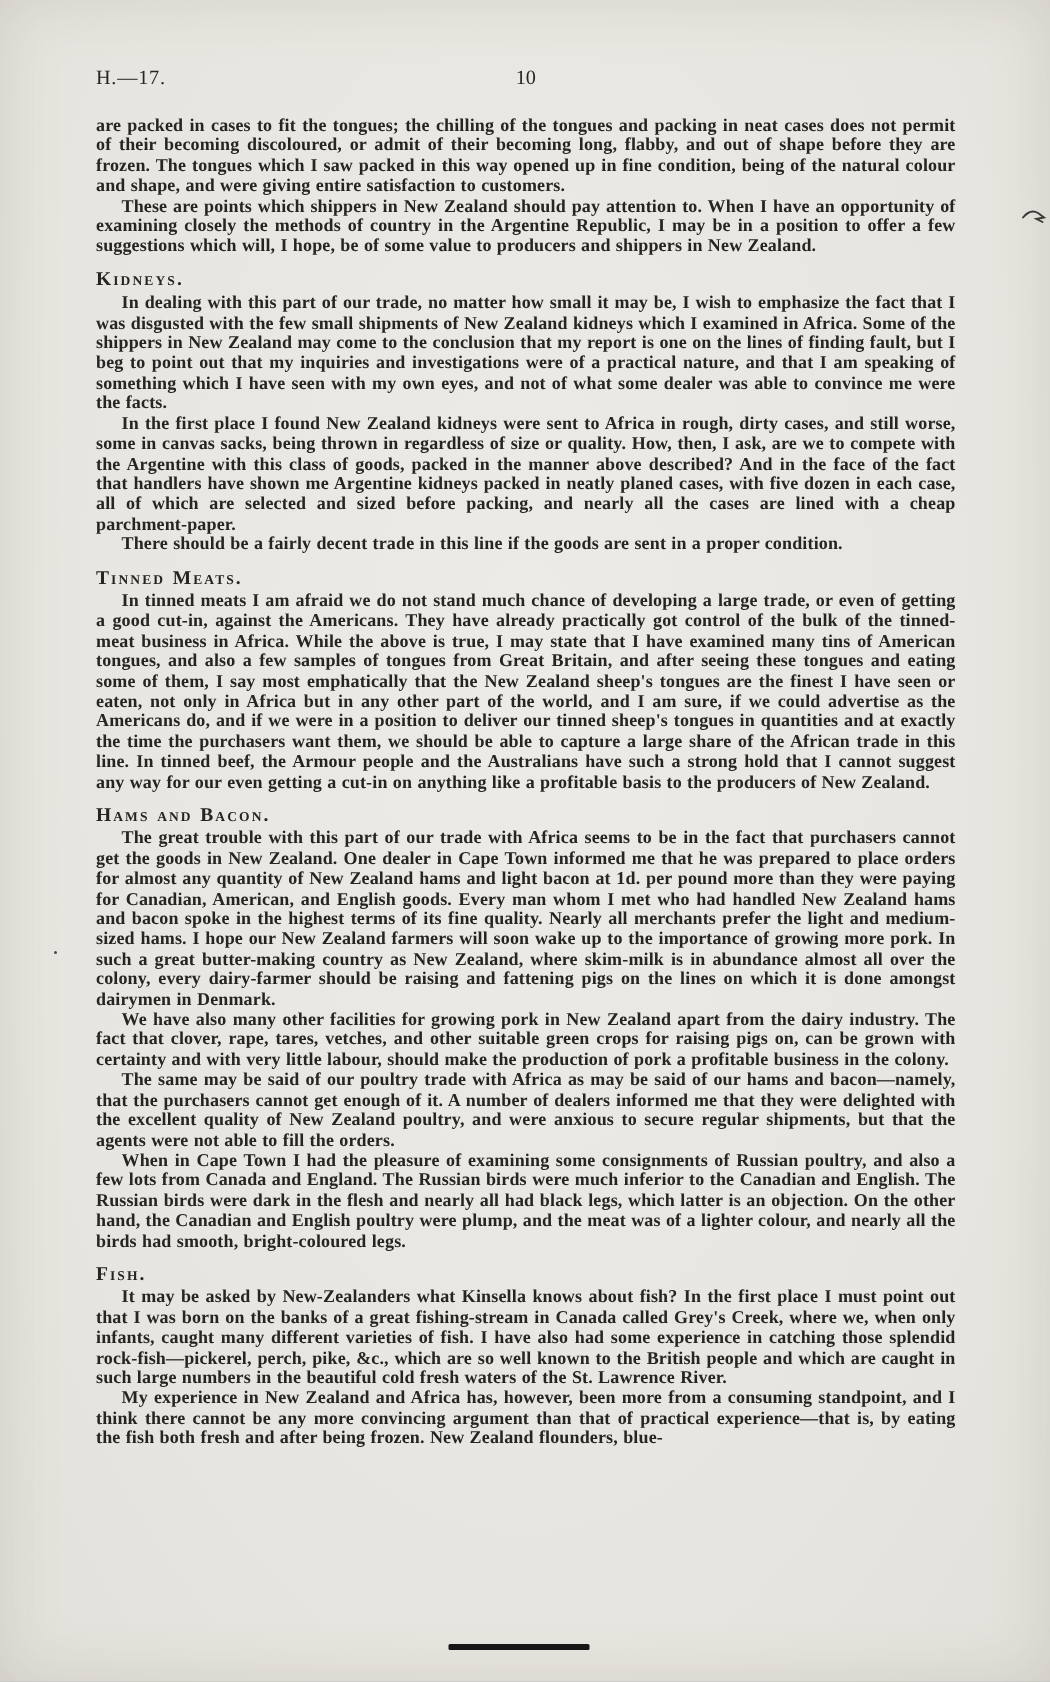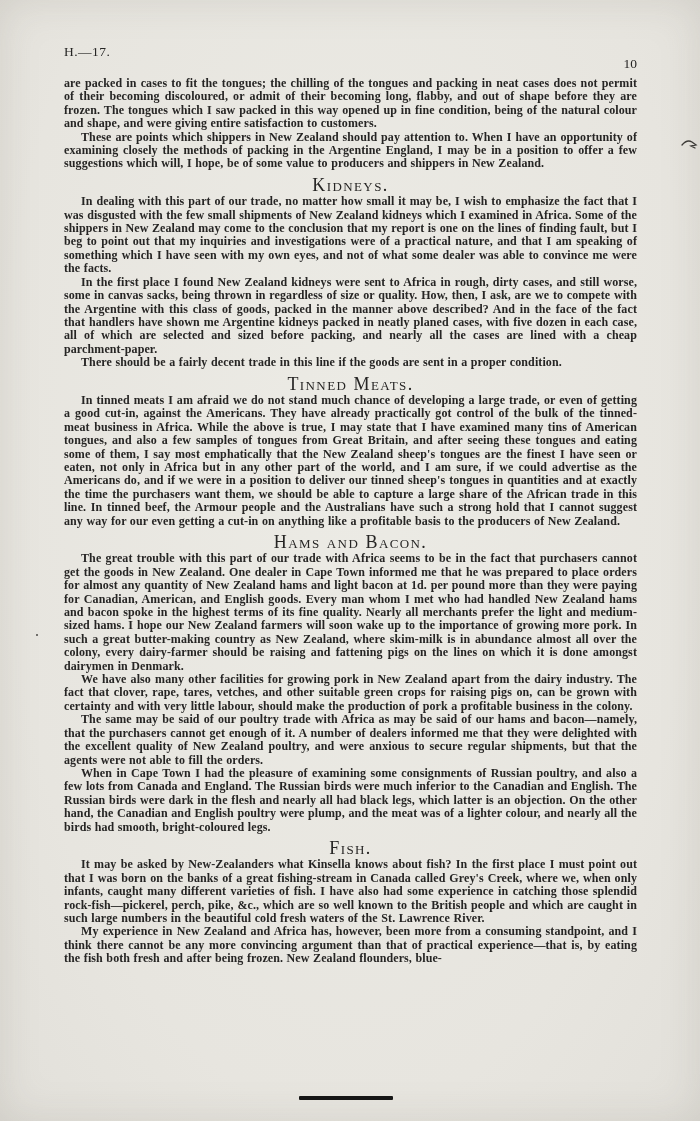--- a/index.html
+++ b/index.html
@@ -31,43 +31,43 @@
   .doc-ref {
     position: absolute;
     left: 0;
     top: 0;
     letter-spacing: 0.5px;
   }
   .page-num {
     position: absolute;
     left: 0;
     right: 0;
-    top: 12px;
-    text-align: right;
+    top: 0;
+    text-align: center;
   }
   .doc-body {
     font-size: 12px;
     line-height: 13.4px;
     text-align: justify;
     letter-spacing: 0.1px;
     word-spacing: 0.4px;
   }
   .doc-body p {
     margin: 0;
     text-indent: 17px;
     font-weight: bold;
   }
   .doc-body p.noindent {
     text-indent: 0;
   }
   .doc-body h3 {
     margin: 8px 0 3px 0;
-    text-align: center;
-    font-size: 18px;
-    font-weight: normal;
+    text-align: left;
+    font-size: 13px;
+    font-weight: bold;
     font-variant: small-caps;
     letter-spacing: 1.4px;
     text-indent: 0;
   }
   .ink-mark {
     position: absolute;
     right: 1px;
     top: 137px;
     width: 18px;
     height: 16px;
@@ -97,21 +97,21 @@
 <div class="page">
   <div class="inner">
 
     <div class="page-header">
       <span class="doc-ref">H.—17.</span>
       <span class="page-num">10</span>
     </div>
 
     <div class="doc-body">
       <p class="noindent">are packed in cases to fit the tongues; the chilling of the tongues and packing in neat cases does not permit of their becoming discoloured, or admit of their becoming long, flabby, and out of shape before they are frozen. The tongues which I saw packed in this way opened up in fine condition, being of the natural colour and shape, and were giving entire satisfaction to customers.</p>
-      <p>These are points which shippers in New Zealand should pay attention to. When I have an opportunity of examining closely the methods of packing in the Argentine England, I may be in a position to offer a few suggestions which will, I hope, be of some value to producers and shippers in New Zealand.</p>
+      <p>These are points which shippers in New Zealand should pay attention to. When I have an opportunity of examining closely the methods of country in the Argentine Republic, I may be in a position to offer a few suggestions which will, I hope, be of some value to producers and shippers in New Zealand.</p>
 
       <h3>Kidneys.</h3>
       <p>In dealing with this part of our trade, no matter how small it may be, I wish to emphasize the fact that I was disgusted with the few small shipments of New Zealand kidneys which I examined in Africa. Some of the shippers in New Zealand may come to the conclusion that my report is one on the lines of finding fault, but I beg to point out that my inquiries and investigations were of a practical nature, and that I am speaking of something which I have seen with my own eyes, and not of what some dealer was able to convince me were the facts.</p>
       <p>In the first place I found New Zealand kidneys were sent to Africa in rough, dirty cases, and still worse, some in canvas sacks, being thrown in regardless of size or quality. How, then, I ask, are we to compete with the Argentine with this class of goods, packed in the manner above described? And in the face of the fact that handlers have shown me Argentine kidneys packed in neatly planed cases, with five dozen in each case, all of which are selected and sized before packing, and nearly all the cases are lined with a cheap parchment-paper.</p>
       <p>There should be a fairly decent trade in this line if the goods are sent in a proper condition.</p>
 
       <h3>Tinned Meats.</h3>
       <p>In tinned meats I am afraid we do not stand much chance of developing a large trade, or even of getting a good cut-in, against the Americans. They have already practically got control of the bulk of the tinned-meat business in Africa. While the above is true, I may state that I have examined many tins of American tongues, and also a few samples of tongues from Great Britain, and after seeing these tongues and eating some of them, I say most emphatically that the New Zealand sheep's tongues are the finest I have seen or eaten, not only in Africa but in any other part of the world, and I am sure, if we could advertise as the Americans do, and if we were in a position to deliver our tinned sheep's tongues in quantities and at exactly the time the purchasers want them, we should be able to capture a large share of the African trade in this line. In tinned beef, the Armour people and the Australians have such a strong hold that I cannot suggest any way for our even getting a cut-in on anything like a profitable basis to the producers of New Zealand.</p>
 
       <h3>Hams and Bacon.</h3>

